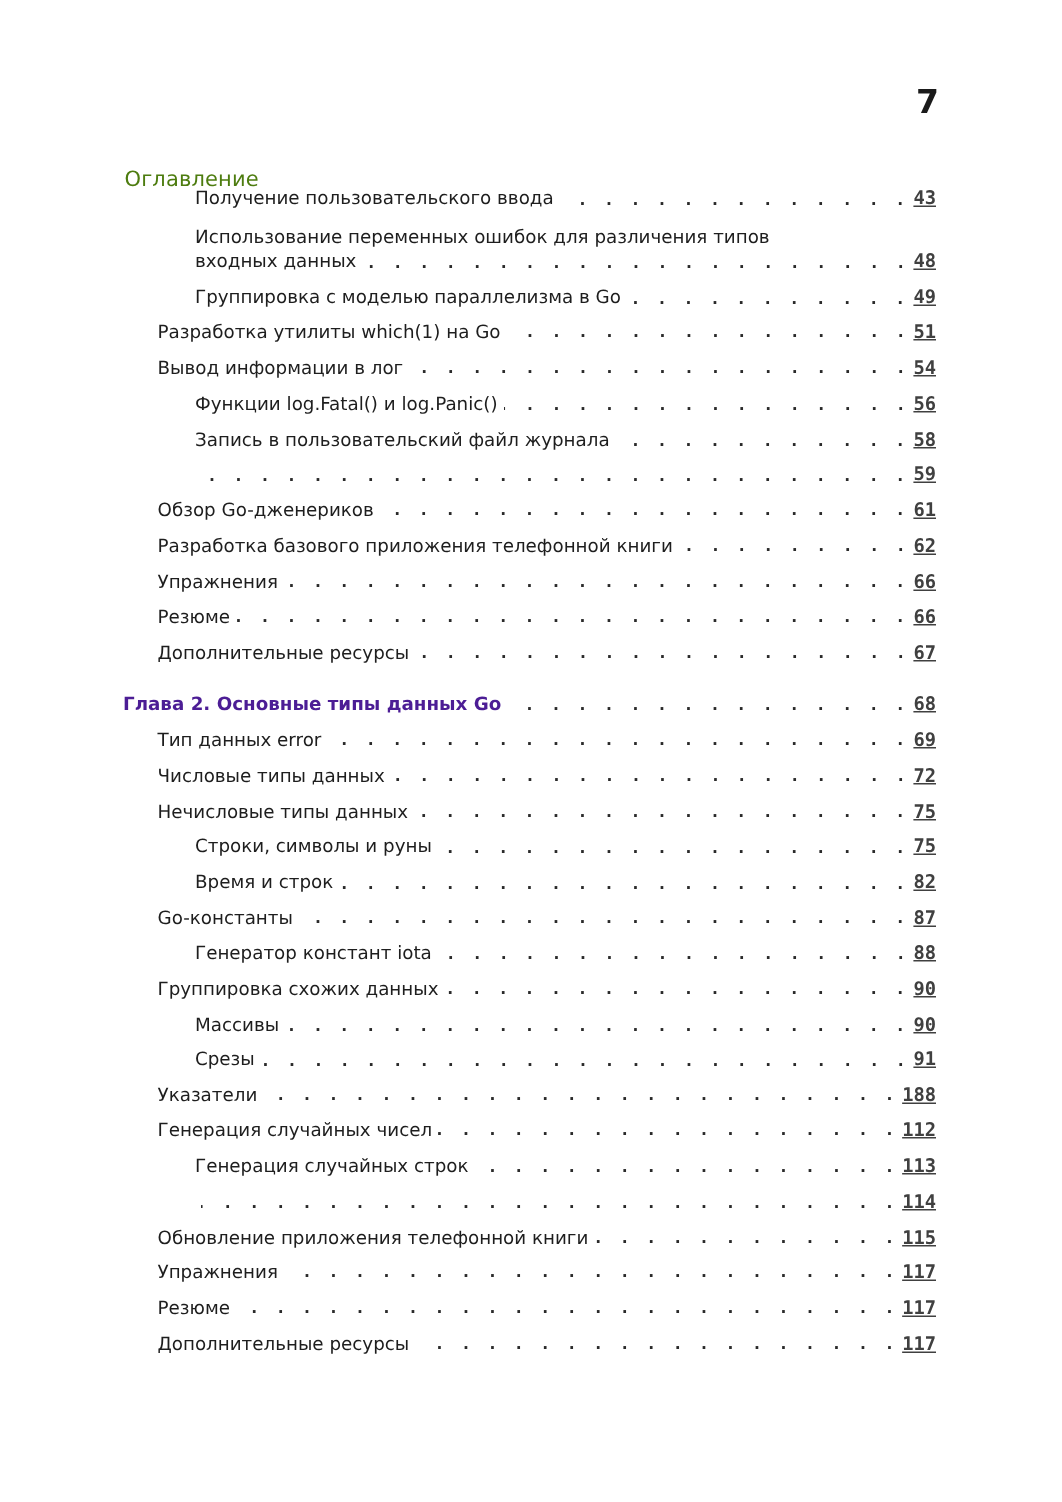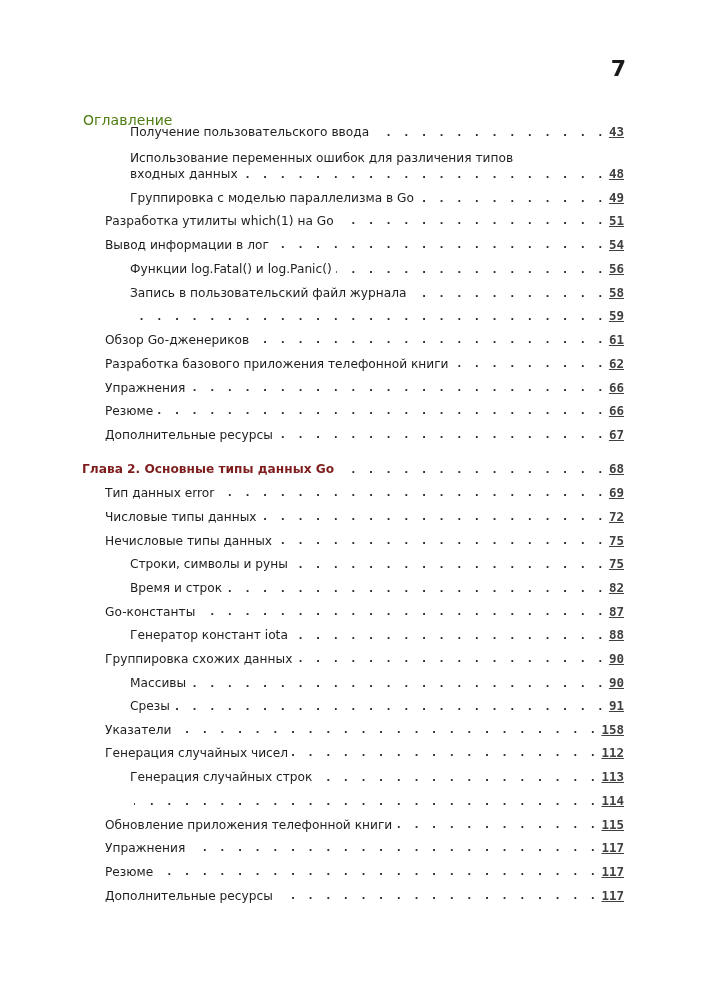--- a/index.html
+++ b/index.html
@@ -65,21 +65,21 @@
     .entry .page {
       flex: 0 0 auto;
       font-family: "DejaVu Sans Mono", monospace;
       font-size: 12.5px;
       font-weight: bold;
       color: #404040;
       text-decoration: underline;
     }
     .entry.chapter .title {
       font-weight: bold;
-      color: #7f1d1d;
+      color: #4c1d95;
     }
     .lvl0 { left: 82px; }
     .lvl1 { left: 105px; align-items: flex-end; }
     .lvl2 { left: 130px; }
     .wrapline {
       position: absolute;
       left: 130px;
       font-size: 12.2px;
       line-height: 16px;
       white-space: nowrap;
@@ -233,21 +233,21 @@
 
   <div class="entry lvl2" style="top:698px">
     <span class="title">Срезы</span>
     <span class="leader">. . . . . . . . . . . . . . . . . . . . . . . . . . . . . . . . . . . . . . . . . . . . . . . . . . . . . . . . . . . . . . . . . . . .</span>
     <span class="page">91</span>
   </div>
 
   <div class="entry lvl1" style="top:722px">
     <span class="title">Указатели</span>
     <span class="leader">. . . . . . . . . . . . . . . . . . . . . . . . . . . . . . . . . . . . . . . . . . . . . . . . . . . . . . . . . . . . . . . . . . . .</span>
-    <span class="page">158</span>
+    <span class="page">188</span>
   </div>
 
   <div class="entry lvl1" style="top:745px">
     <span class="title">Генерация случайных чисел</span>
     <span class="leader">. . . . . . . . . . . . . . . . . . . . . . . . . . . . . . . . . . . . . . . . . . . . . . . . . . . . . . . . . . . . . . . . . . . .</span>
     <span class="page">112</span>
   </div>
 
   <div class="entry lvl2" style="top:769px">
     <span class="title">Генерация случайных строк</span>

